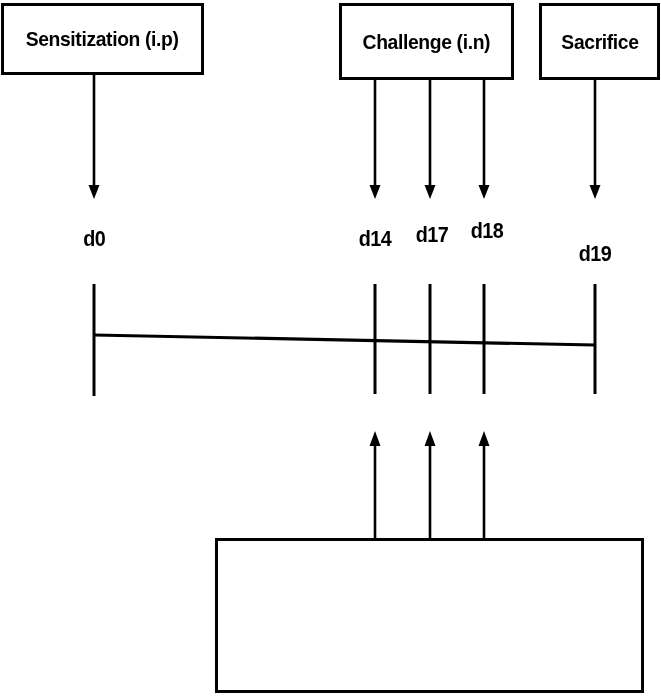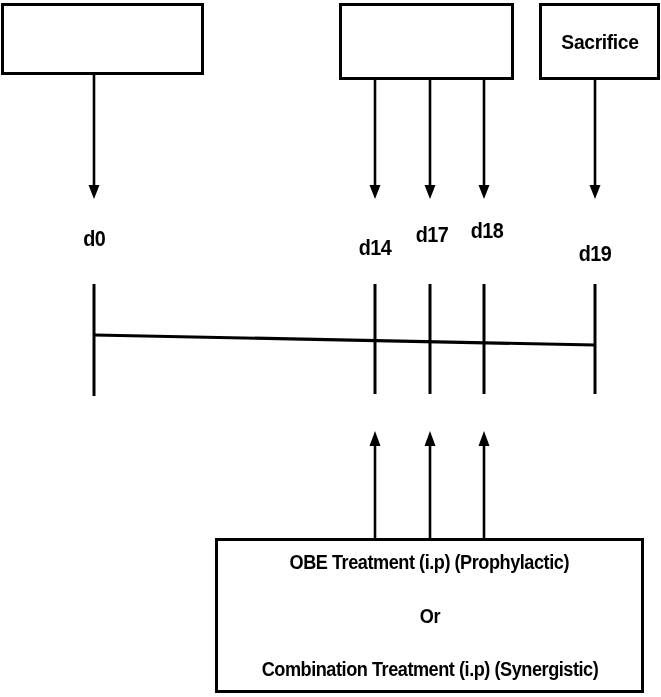--- a/index.html
+++ b/index.html
@@ -155,41 +155,42 @@
     </g>
     <g>
       <line class="arrow-line" x1="484" y1="540" x2="484" y2="442"></line>
       <polygon class="arrow-head" points="484,431 478.5,446 489.5,446"></polygon>
     </g>
 
     <rect class="box-rect" x="216.5" y="539.5" width="426" height="152"></rect>
 
   </svg>
 
+  <div class="box-label-wrap" style="left:2px; top:4px; width:201px; height:70px;">
+    <span class="lbl box-label">Sensitization (i.p)</span>
+  </div>
 
+  <div class="box-label-wrap" style="left:340px; top:4px; width:173px; height:75px;">
+    <span class="lbl box-label">Challenge (i.n)</span>
+  </div>
 
   <div class="box-label-wrap" style="left:540px; top:4px; width:119px; height:75px;">
     <span class="lbl box-label">Sacrifice</span>
   </div>
 
   <div class="day-label-wrap" style="left:64px; top:224px; width:60px; height:30px;">
     <span class="lbl day-label">d0</span>
   </div>
-  <div class="day-label-wrap" style="left:345px; top:224px; width:60px; height:30px;margin-top:9px;">
+  <div class="day-label-wrap" style="left:345px; top:224px; width:60px; height:30px;">
     <span class="lbl day-label">d14</span>
   </div>
   <div class="day-label-wrap" style="left:402px; top:220px; width:60px; height:30px;">
     <span class="lbl day-label">d17</span>
   </div>
   <div class="day-label-wrap" style="left:457px; top:216px; width:60px; height:30px;">
     <span class="lbl day-label">d18</span>
   </div>
   <div class="day-label-wrap" style="left:565px; top:239px; width:60px; height:30px;">
     <span class="lbl day-label">d19</span>
   </div>
 
-  <div class="treat-wrap" style="left:217px; top:551px; width:425px; height:130px;">
-    <span class="lbl treat-line" style="position:relative;">OBE Treatment (i.p) (Prophylactic)</span>
-    <span class="lbl treat-line" style="position:relative;">Or</span>
-    <span class="lbl treat-line" style="position:relative;">Combination Treatment (i.p) (Synergistic)</span>
-  </div>
 
 </div>
 
 </body></html>

